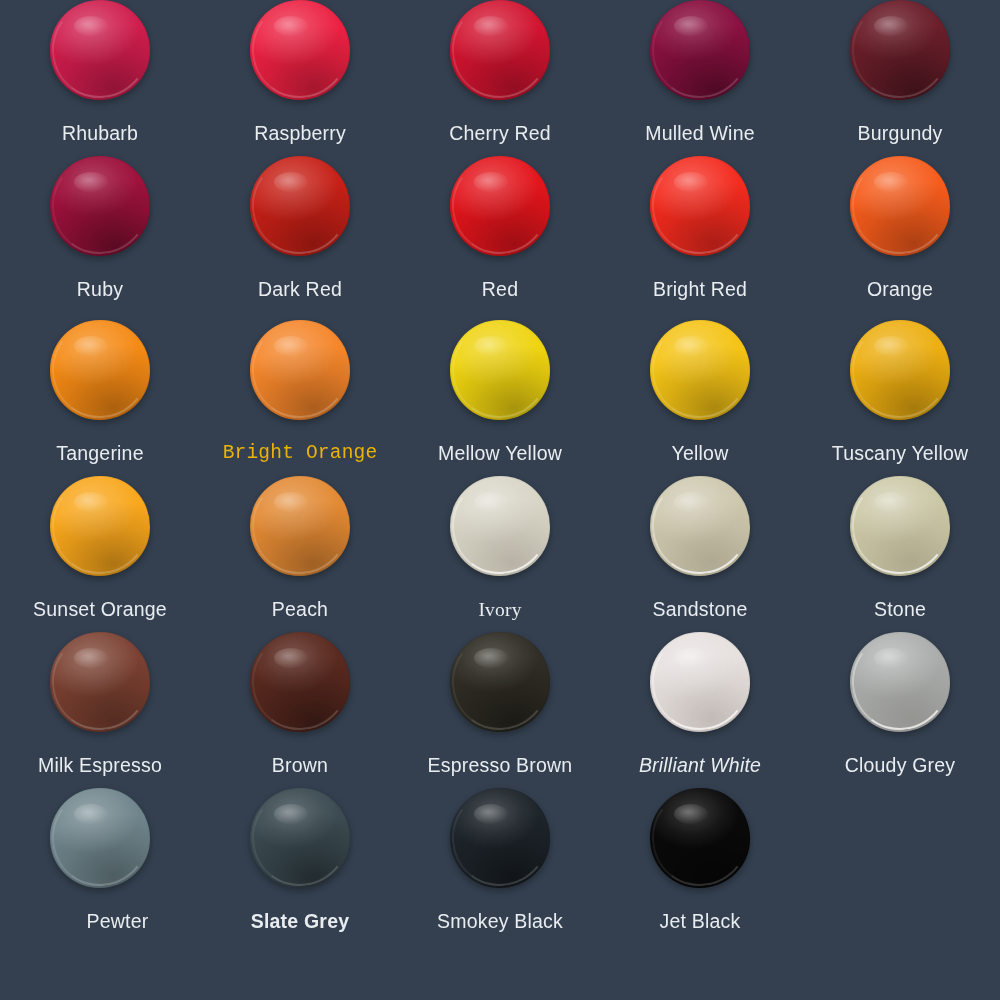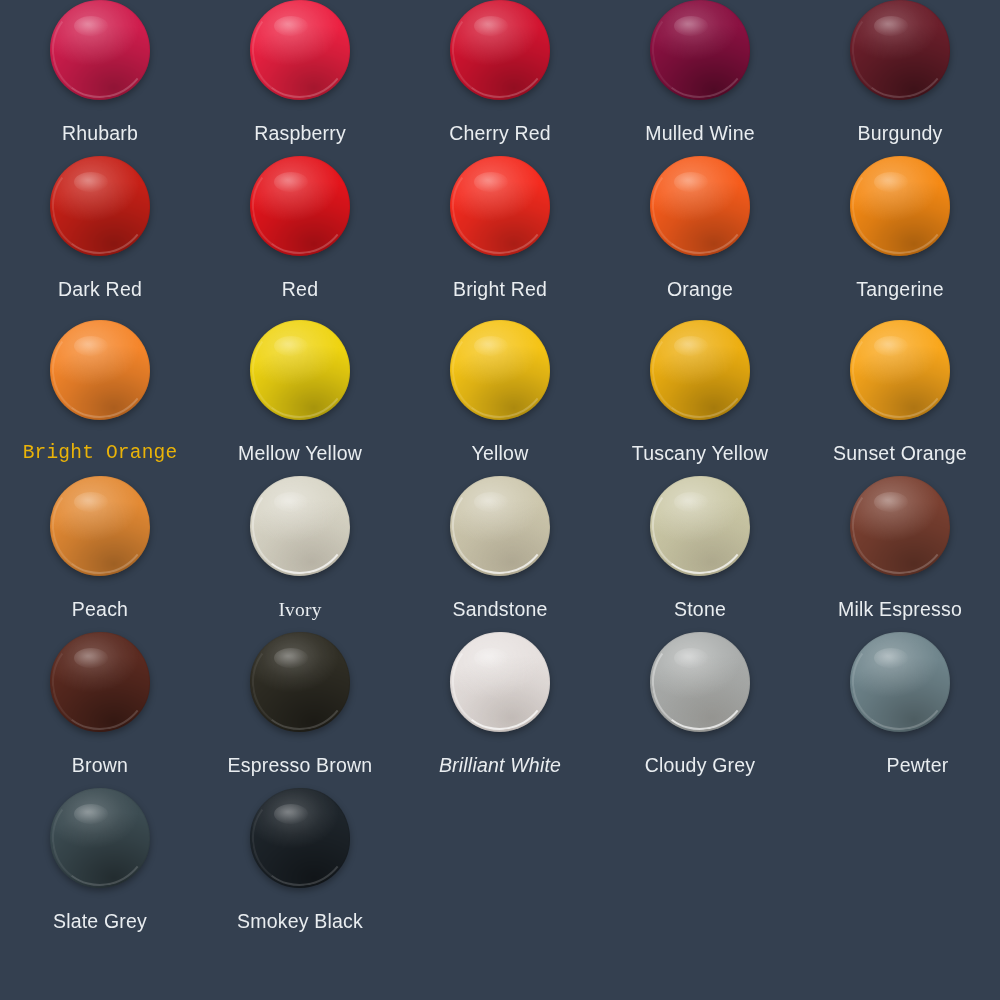--- a/index.html
+++ b/index.html
@@ -189,20 +189,28 @@
       <div class="swatch-cell">
         <div class="blob-wrap">
           <div class="blob dark" style="--c: #6b1f2b;">
             <div class="glint"></div>
           </div>
         </div>
         <div class="swatch-label" style="color: rgb(233, 237, 240);">Burgundy</div>
       </div>
       <div class="swatch-cell">
         <div class="blob-wrap">
+          <div class="blob dark" style="--c: #9e123c;">
+            <div class="glint"></div>
+          </div>
+        </div>
+        <div class="swatch-label" style="color: rgb(233, 237, 240);">Ruby</div>
+      </div>
+      <div class="swatch-cell">
+        <div class="blob-wrap">
           <div class="blob" style="--c: #c62017;">
             <div class="glint"></div>
           </div>
         </div>
         <div class="swatch-label" style="color: rgb(233, 237, 240);">Dark Red</div>
       </div>
       <div class="swatch-cell">
         <div class="blob-wrap">
           <div class="blob" style="--c: #e3151c;">
             <div class="glint"></div>
@@ -353,24 +361,32 @@
           </div>
         </div>
         <div class="swatch-label" style="color: rgb(233, 237, 240); margin-left: 35px;">Pewter</div>
       </div>
       <div class="swatch-cell">
         <div class="blob-wrap">
           <div class="blob dark" style="--c: #3c4c52;">
             <div class="glint"></div>
           </div>
         </div>
-        <div class="swatch-label" style="color: rgb(233, 237, 240);">Slate Grey</div>
+        <div class="swatch-label" style="color: rgb(233, 237, 240); font-weight: bold;">Slate Grey</div>
       </div>
       <div class="swatch-cell">
         <div class="blob-wrap">
           <div class="blob dark" style="--c: #1e252b;">
             <div class="glint"></div>
           </div>
         </div>
         <div class="swatch-label" style="color: rgb(233, 237, 240);">Smokey Black</div>
+      </div>
+      <div class="swatch-cell">
+        <div class="blob-wrap">
+          <div class="blob dark" style="--c: #0a0a0a;">
+            <div class="glint"></div>
+          </div>
+        </div>
+        <div class="swatch-label" style="color: rgb(233, 237, 240);">Jet Black</div>
       </div>
     </div>
 </div>
 
 </body></html>

